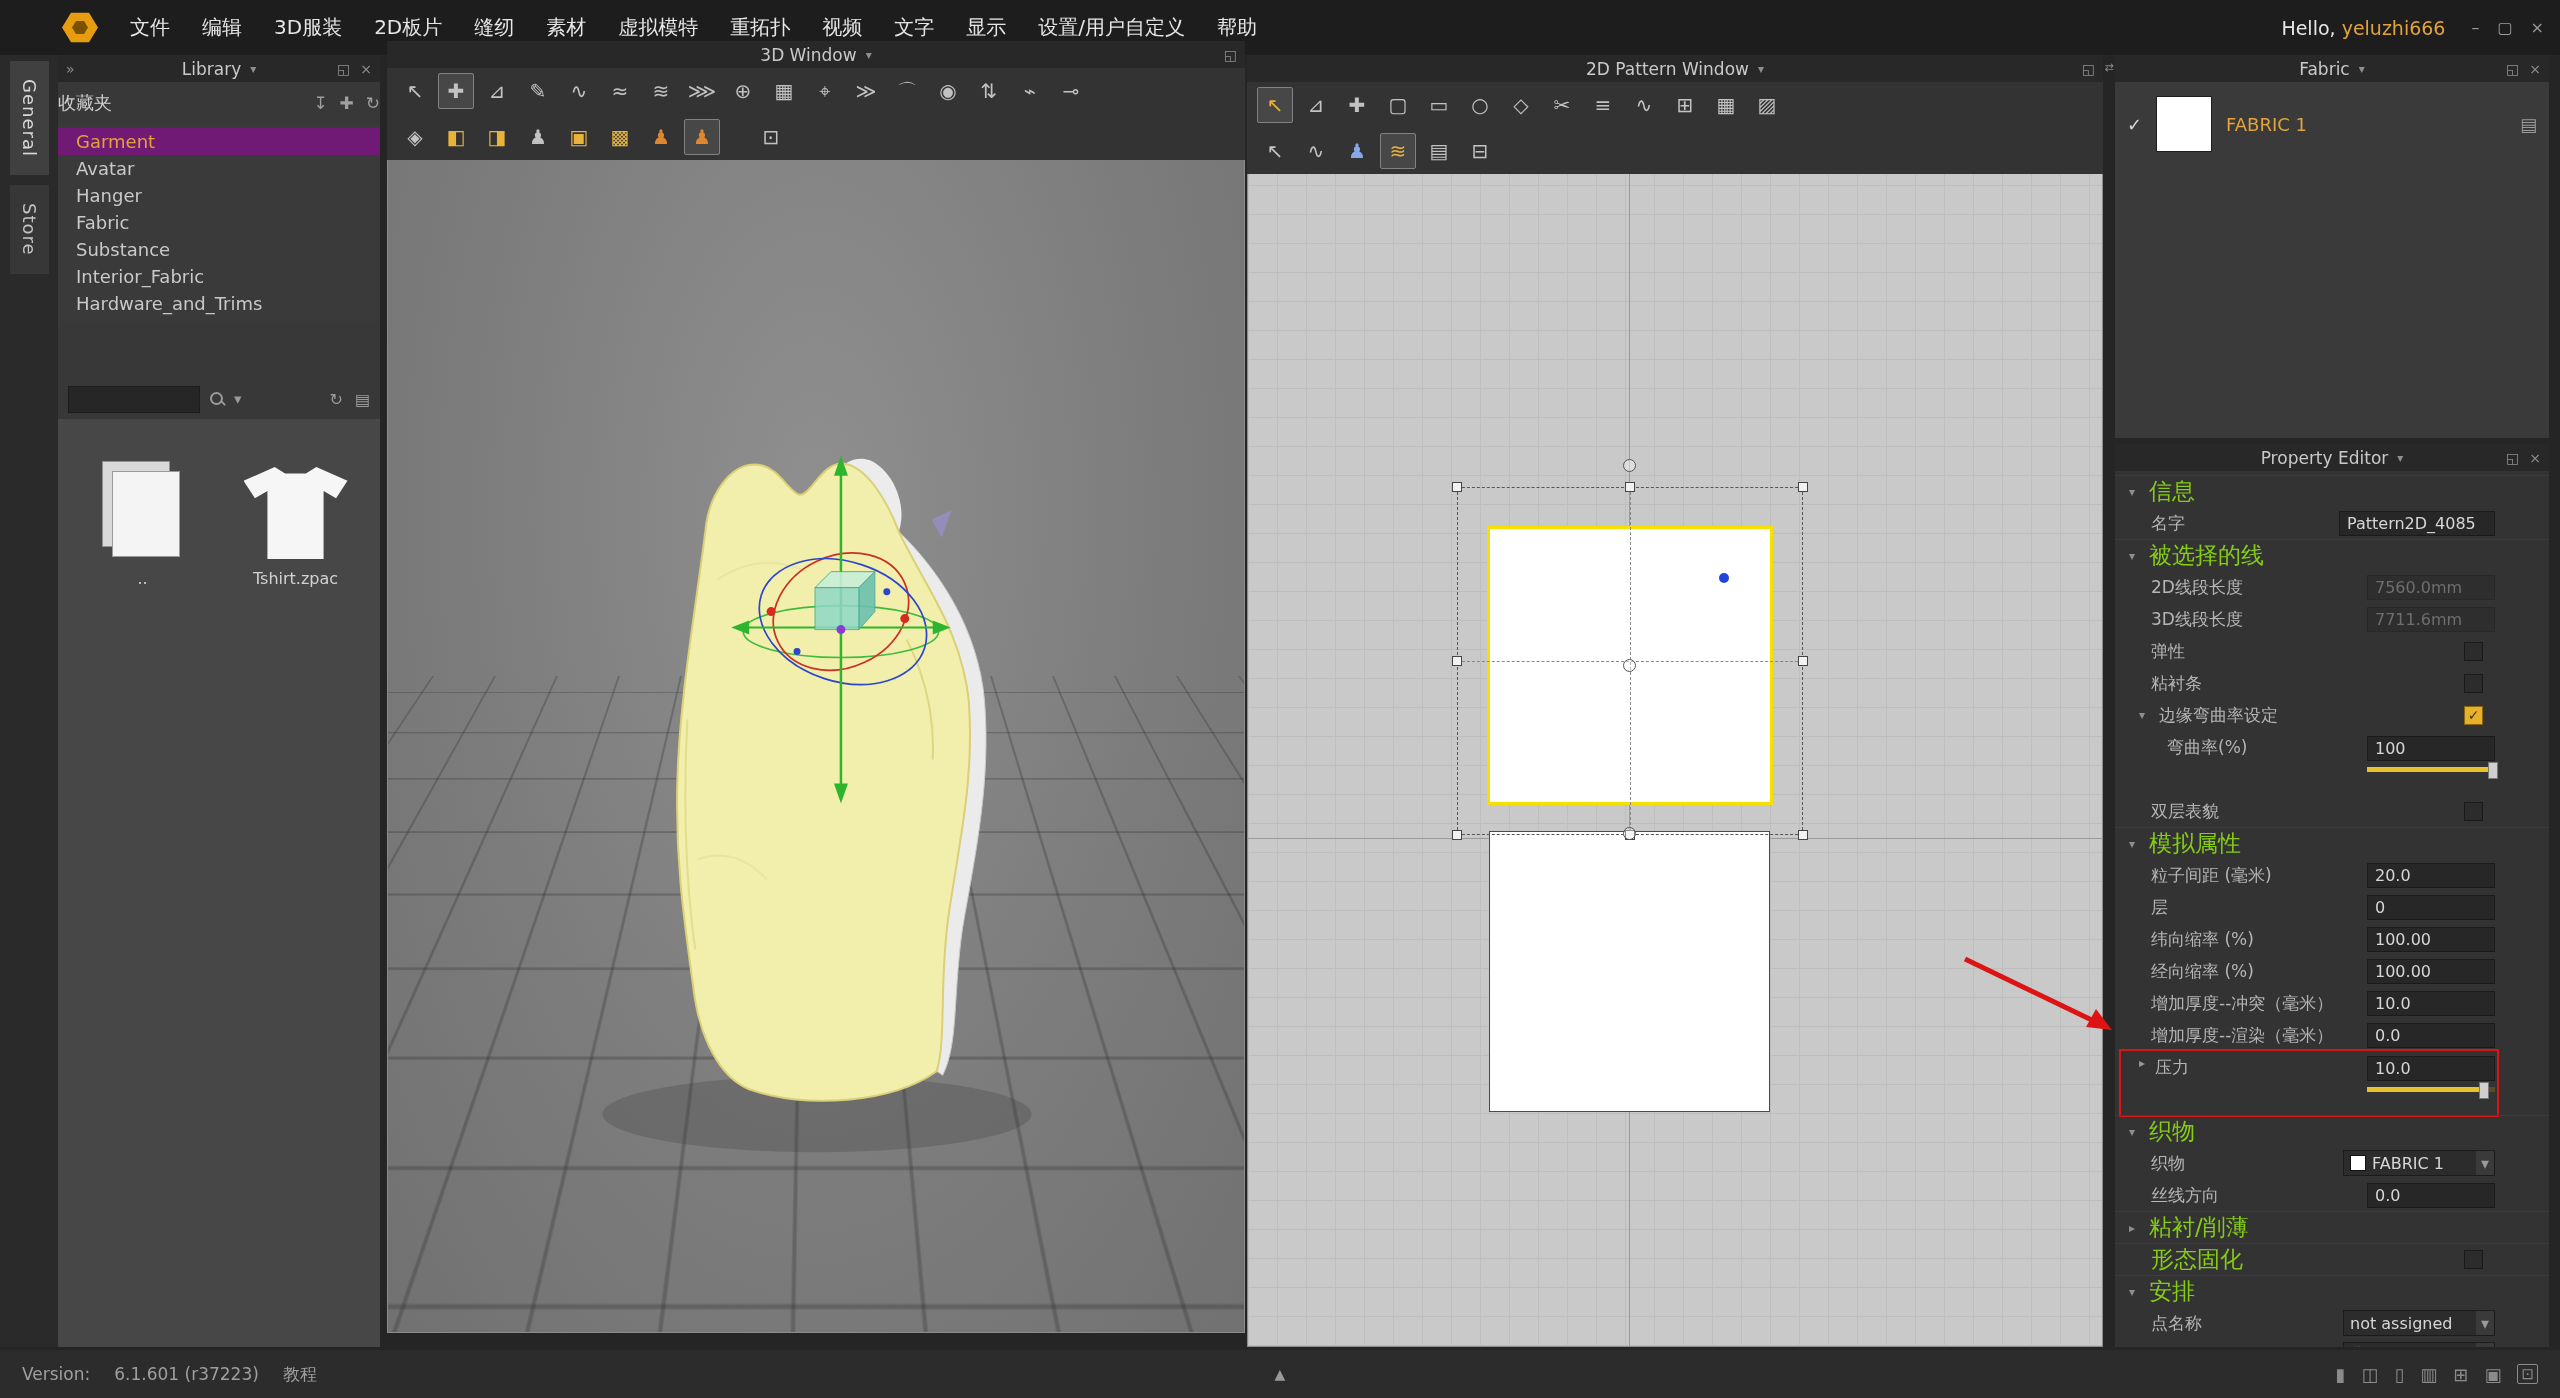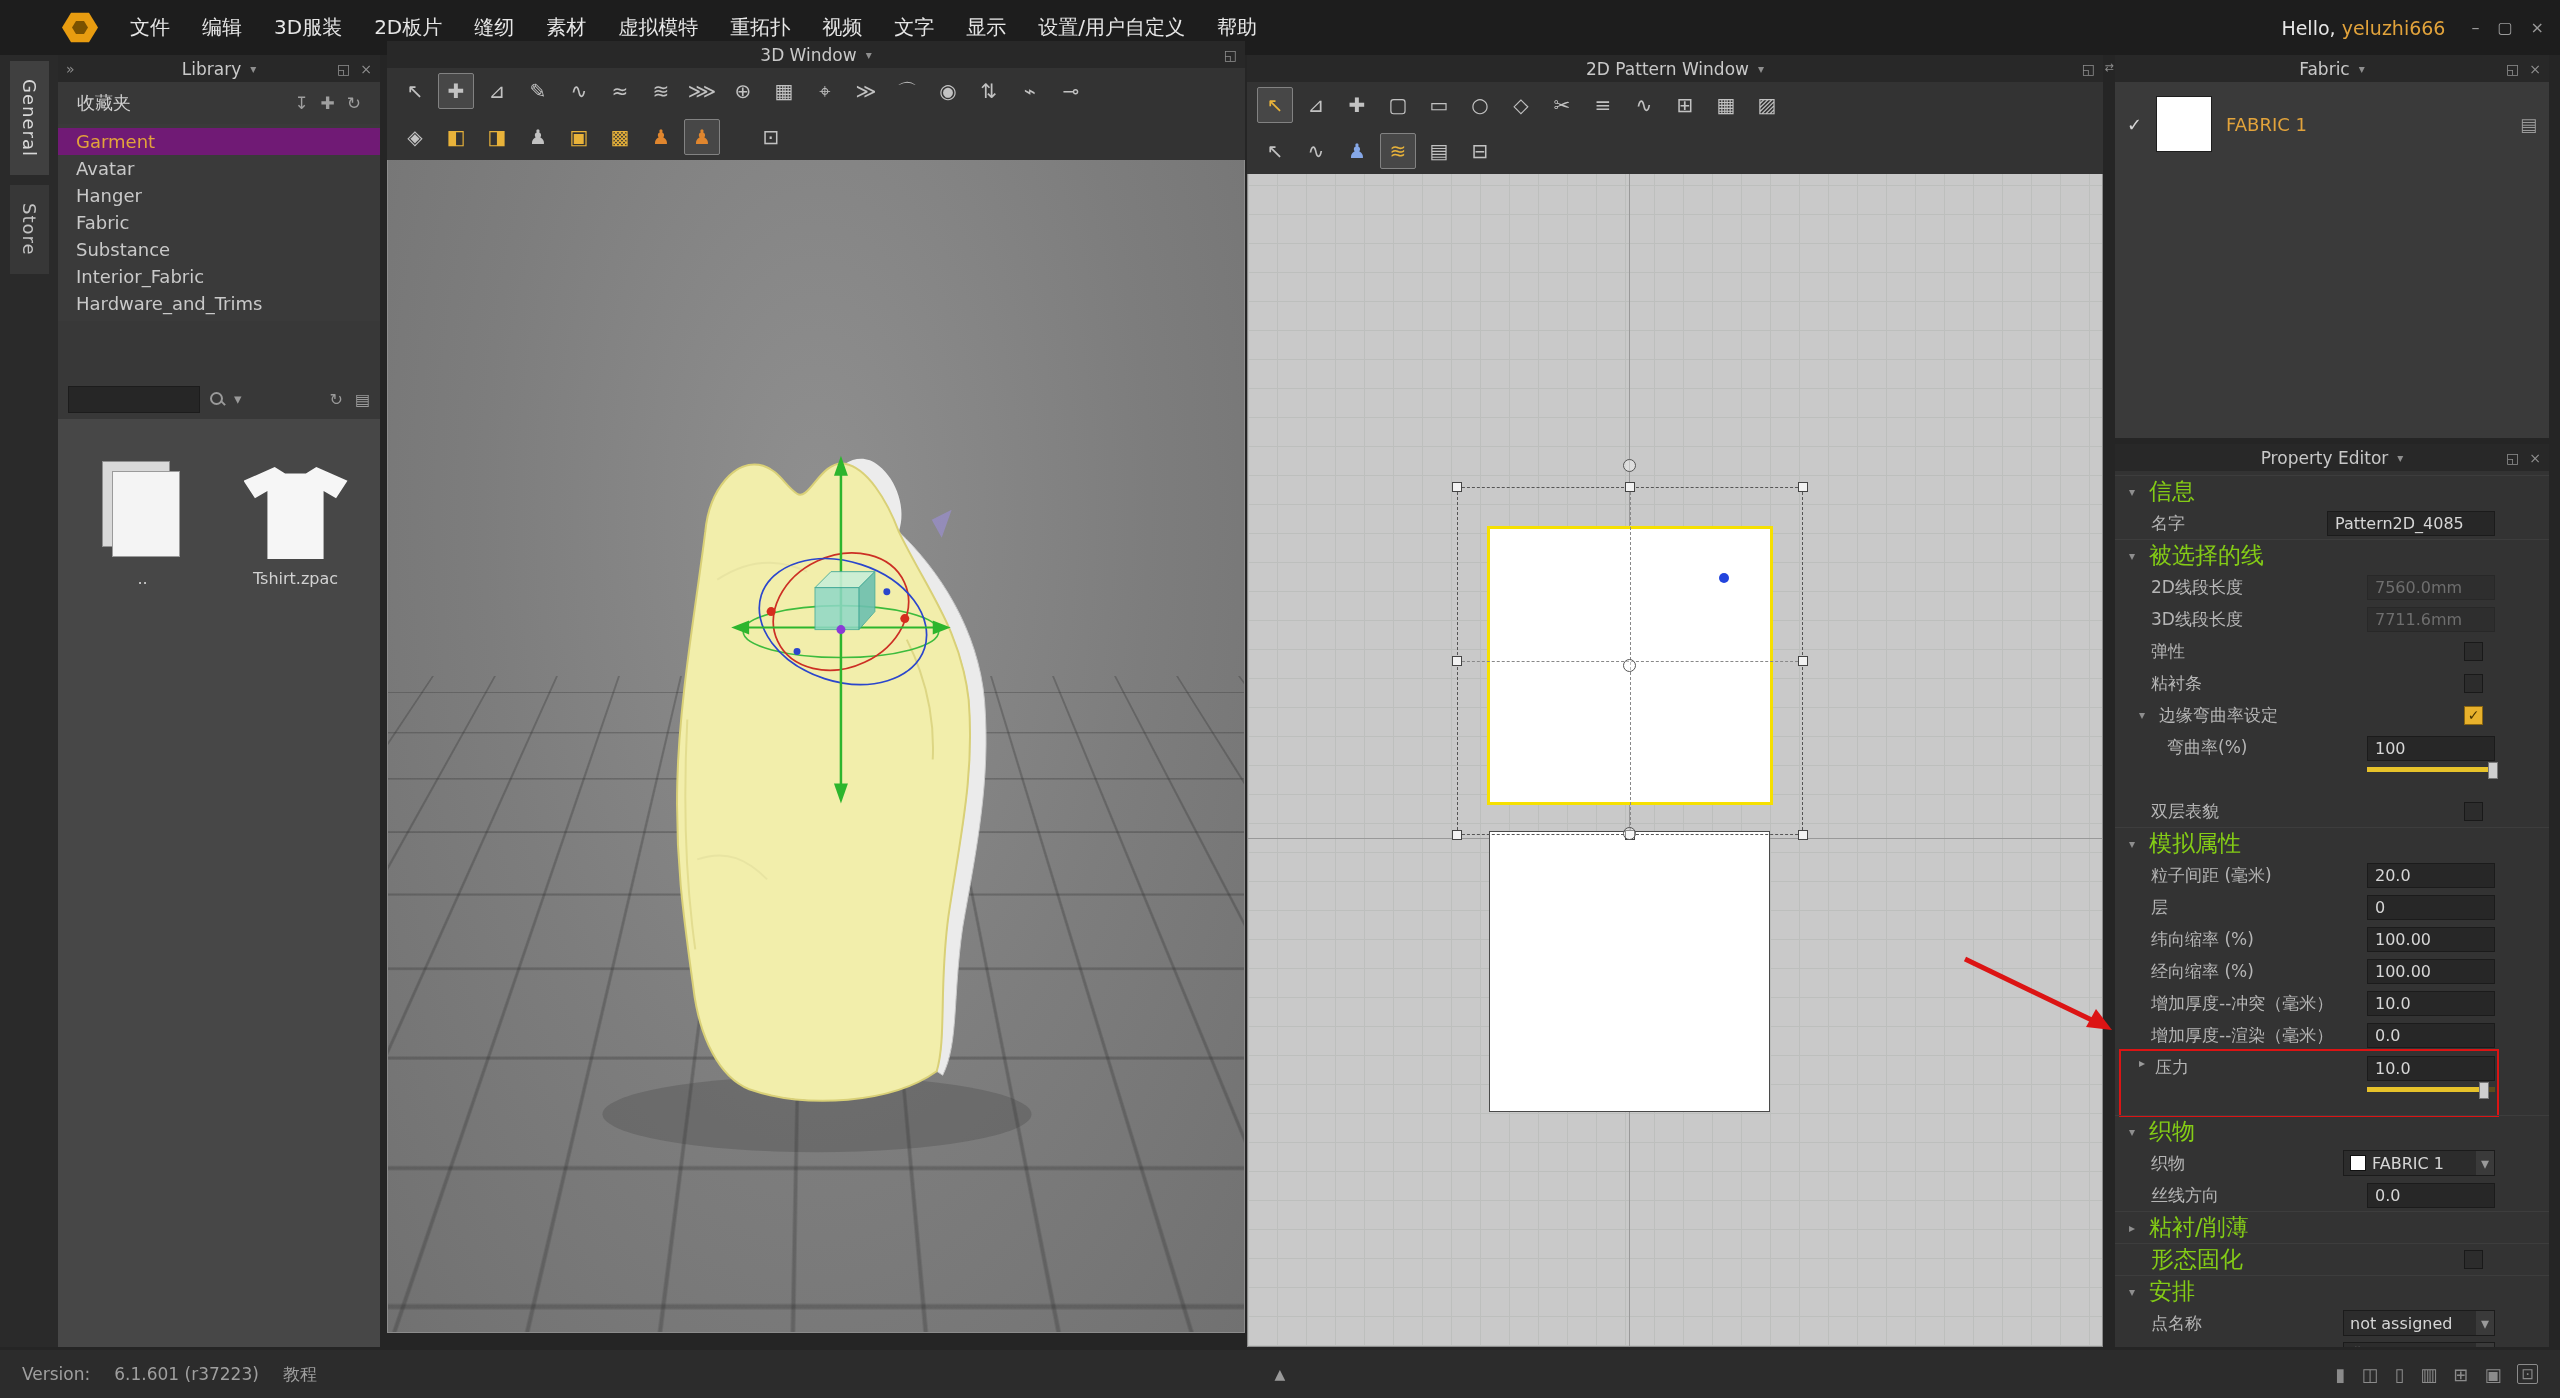--- a/index.html
+++ b/index.html
@@ -25,21 +25,21 @@
   .vtab.active{background:#404040;color:#d8d8d8;}
 
   
   .phead{height:27px;background:#282828;display:flex;align-items:center;justify-content:center;position:relative;font-size:17px;color:#c9c9c9;flex:none;}
   .hcaret{color:#8f8f8f;font-size:12px;margin-left:9px;}
   .phead .left-ic{position:absolute;left:8px;color:#8f8f8f;font-size:14px;}
   .phead .right-ics{position:absolute;right:8px;display:flex;gap:10px;color:#8f8f8f;font-size:14px;}
 
   
   .library{position:absolute;left:58px;top:55px;width:322px;height:1292px;background:#383838;display:flex;flex-direction:column;}
-  .fav-row{height:42px;display:flex;align-items:center;padding:0 19px;font-size:18px;color:#cfcfcf;flex:none;}
+  .fav-row{height:42px;display:flex;align-items:center;padding:0 0;font-size:18px;color:#cfcfcf;flex:none;}
   .fav-ics{margin-left:auto;display:flex;gap:12px;color:#9f9f9f;font-size:17px;}
   .folder-list{padding:4px 0;background:#3a3a3a;flex:none;}
   .folder{height:27px;line-height:27px;padding-left:18px;font-size:18px;color:#c9c9c9;}
   .folder.selected{background:#701a75;color:#e2a33b;}
   .lib-mid{height:58px;flex:none;}
   .search-row{height:40px;display:flex;align-items:center;padding:0 10px;gap:8px;flex:none;}
   .search-input{width:132px;height:27px;background:#262626;border:1px solid #1c1c1c;color:#ddd;font-size:16px;padding:0 6px;outline:none;}
   .mag{position:relative;width:18px;height:18px;}
   .mag::before{content:"";position:absolute;left:2px;top:2px;width:9px;height:9px;border:2px solid #9a9a9a;border-radius:50%;}
   .mag::after{content:"";position:absolute;left:12px;top:12px;width:6px;height:2px;background:#9a9a9a;transform:rotate(45deg);}
@@ -110,21 +110,21 @@
   .prow.tall{height:64px;align-items:flex-start;padding-top:5px;}
   .scaret{color:#8f8f8f;font-size:12px;width:20px;flex:none;}
   .slabel{color:#84cc16;font-size:23px;}
   .sec{border-top:1px solid #3d3d3d;}
   .plabel{color:#b5b5b5;font-size:17px;margin-left:22px;white-space:nowrap;}
   .plabel.ind2{margin-left:38px;}
   .plabel.ind0{margin-left:0;}
   .exp{color:#9a9a9a;font-size:12px;margin-left:10px;width:16px;flex:none;}
   .pfield{position:absolute;right:54px;top:3px;width:128px;height:25px;line-height:23px;background:#272727;border:1px solid #1b1b1b;color:#d6d6d6;font-size:16px;padding:0 7px;}
   .prow:not(.tall) .pfield{top:auto;}
-  .pfield.wide{width:168px;}
+  .pfield.wide{width:156px;}
   .pfield.dim{color:#6e6e6e;background:#2e2e2e;border-color:#282828;}
   .cbx{position:absolute;right:66px;width:19px;height:19px;background:#2c2c2c;border:1px solid #191919;}
   .cbx.checked{background:#e8b12c;border-color:#8a6610;}
   .cbx.checked::after{content:"✓";position:absolute;inset:0;display:flex;align-items:center;justify-content:center;font-size:14px;color:#4a3500;}
   .pdrop{position:absolute;right:54px;width:152px;height:26px;background:#2c2c2c;border:1px solid #1b1b1b;display:flex;align-items:center;font-size:16px;color:#d6d6d6;padding-left:6px;}
   .pdrop::after{content:"▾";margin-left:auto;color:#9a9a9a;background:#3a3a3a;height:100%;display:flex;align-items:center;padding:0 5px;}
   .mini-swatch{width:16px;height:16px;background:#fff;border:1px solid #111;margin-right:6px;flex:none;}
   .vstack{position:absolute;right:54px;top:5px;width:128px;}
   .vstack .pfield{position:static;width:100%;display:block;}
   .slider{height:5px;background:#5a4c1e;margin-top:6px;position:relative;}

